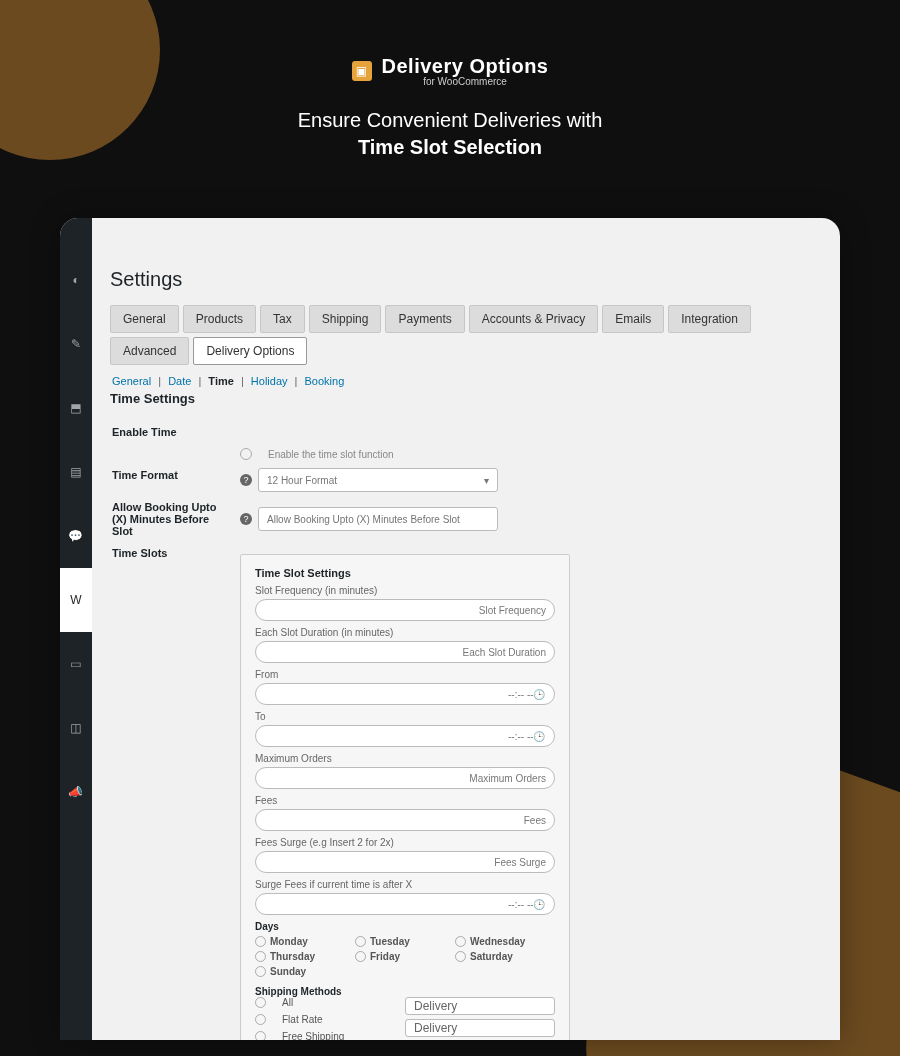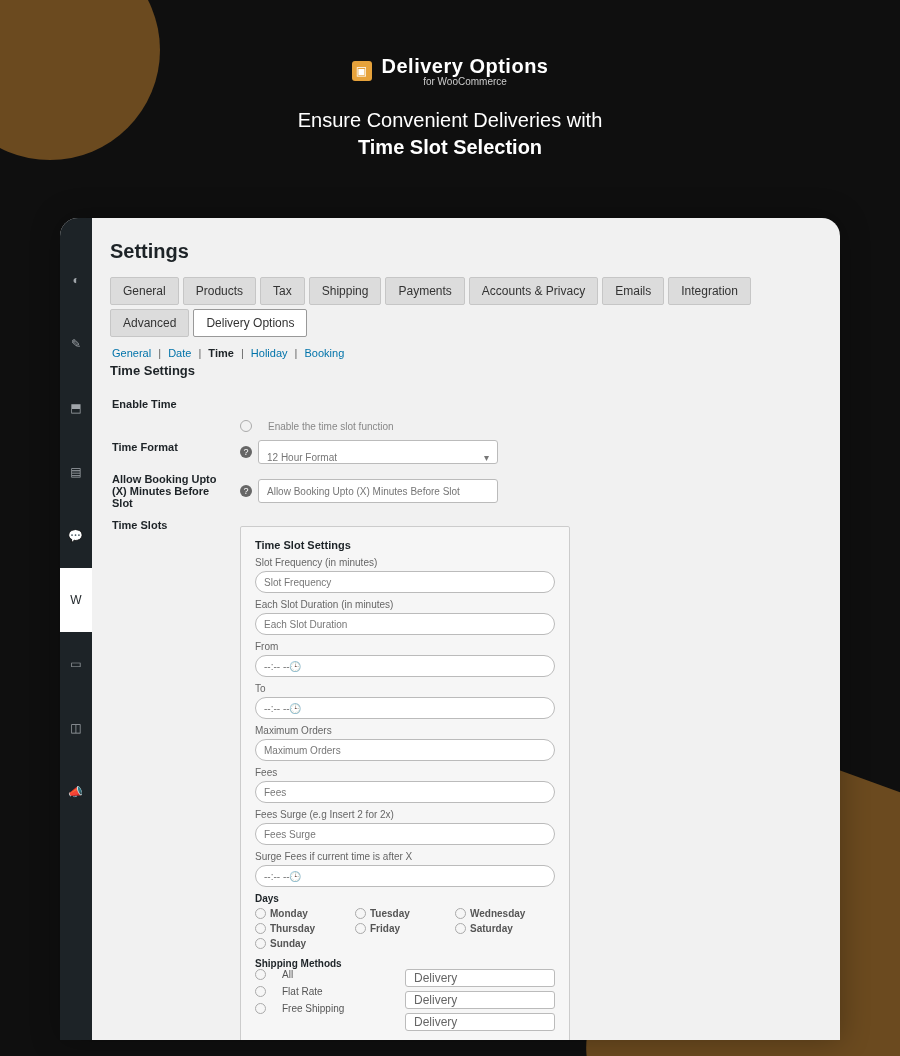--- a/index.html
+++ b/index.html
@@ -11,42 +11,42 @@
 .hero-logo .icon { width: 20px; height: 20px; background: #e6a23b; border-radius: 3px; display:flex;align-items:center;justify-content:center;font-size:12px;}
 .hero-logo .txt { font-size: 20px; font-weight: 600; letter-spacing:.5px;}
 .hero-logo .sub { font-size: 10px; color:#ccc; margin-top:-2px;}
 .hero-head { margin-top: 22px; font-size: 20px; font-weight: 400; }
 .hero-head b { font-weight: 700; display:block; margin-top:4px;}
 .app-window { position: absolute; top: 218px; left: 60px; width: 780px; height: 822px; background: #f1f1f1; border-radius: 18px 18px 0 0; overflow: hidden; display:flex; box-shadow: 0 0 30px rgba(0,0,0,.3);}
 .sidebar { width: 32px; background: #1d2327; padding-top: 30px; display:flex; flex-direction:column; align-items:center;}
 .sidebar .sicon { width:32px; height:64px; display:flex;align-items:center;justify-content:center;color:#a0a5aa;font-size:12px;}
 .sidebar .sicon.active { background:#fff; color:#1d2327;}
 .main { flex:1; padding: 22px 22px 12px 18px; overflow:auto;}
-.page-title { font-size: 20px; font-weight:700; color:#1d2327; margin-bottom:14px;}
+.page-title { font-size: 20px; font-weight:400; color:#1d2327; margin-bottom:14px;margin-top:28px;}
 .tabs { display:flex; flex-wrap:wrap; gap:4px; margin-bottom:10px;}
 .tab { background:#dcdcdc; border:1px solid #c6c6c6; padding:6px 12px; font-size:12px; color:#333; cursor:pointer; border-radius:2px;}
 .tab.active { background:#fff; border:1px solid #999;}
 .subtabs { font-size:11px; color:#0073aa; margin-bottom:4px;}
 .subtabs span { margin:0 2px; }
 .subtabs .sep { color:#666;}
 .subtabs .current { color:#1d2327; font-weight:600;}
 .subhead { font-size:13px; font-weight:600; margin-bottom:14px; color:#1d2327;}
 .form-table { width:100%; font-size:11px; color:#444;}
 .form-table tr td:first-child { width:126px; font-weight:600; padding:4px 6px 4px 0; vertical-align:top; color:#1d2327;}
 .form-table tr td { padding:3px 0;}
 .check { display:flex; align-items:center; gap:16px; color:#888; font-size:10px;margin-top:23px;}
 .check .box { width:12px; height:12px; border:1px solid #aaa; border-radius:50%;}
 .helpicon { display:inline-block;width:12px;height:12px;border-radius:50%;background:#666;color:#fff;font-size:9px;text-align:center;line-height:12px;margin-right:6px;}
-.drop { display:flex;align-items:flex-end; width:240px; height:24px; border:1px solid #bbb; background:#fff; border-radius:3px; padding:0 8px; font-size:10px; color:#777; justify-content:space-between;}
+.drop { display:flex;align-items:center; width:240px; height:24px; border:1px solid #bbb; background:#fff; border-radius:3px; padding:0 8px; font-size:10px; color:#777; justify-content:space-between;}
 .txt-input { width:240px; height:24px; border:1px solid #bbb;background:#fff; border-radius:3px;padding:0 8px;font-size:10px;color:#999;}
 .settings-box { margin-top:8px; border:1px solid #ccc; background:#f6f6f6; padding:12px 14px 14px; width:330px; border-radius:2px;}
 .settings-box h4 { font-size:11px; font-weight:700; margin-bottom:4px; color:#1d2327;}
 .sfield { margin-top:6px;}
 .sfield label { font-size:10px; color:#666; display:block; margin-bottom:3px;}
-.sfield .sinput { width:100%; height:22px; border:1px solid #bbb;background:#fff;border-radius:11px;padding:0 8px;font-size:10px;color:#777;display:flex;align-items:center;justify-content:flex-start;}
+.sfield .sinput { width:100%; height:22px; border:1px solid #bbb;background:#fff;border-radius:11px;padding:0 8px;font-size:10px;color:#777;display:flex;align-items:center;justify-content:flex-end;}
 .days { display:flex;flex-wrap:wrap; gap:4px 20px; margin-top:4px;}
 .days .day {display:flex;align-items:center;gap:4px;font-size:10px;color:#555;width:80px;font-weight:bold;}
 .days .day .rb{width:11px;height:11px;border:1px solid #aaa;border-radius:50%;}
 .ship {margin-top:8px;}
 .ship-row{display:flex;justify-content:space-between;align-items:flex-start;}
 .ship-left{display:flex;flex-direction:column;gap:6px;}
 .ship-left .opt{display:flex;align-items:center;gap:16px;font-size:10px;color:#555;}
 .ship-left .opt .rb{width:11px;height:11px;border:1px solid #aaa;border-radius:50%;}
 .ship-right{display:flex;flex-direction:column;gap:4px;}
 .ship-right .del{width:150px;height:18px;border:1px solid #bbb;background:#fff;border-radius:3px;font-size:12px;color:#666;padding:0 8px;display:flex;align-items:center;}

